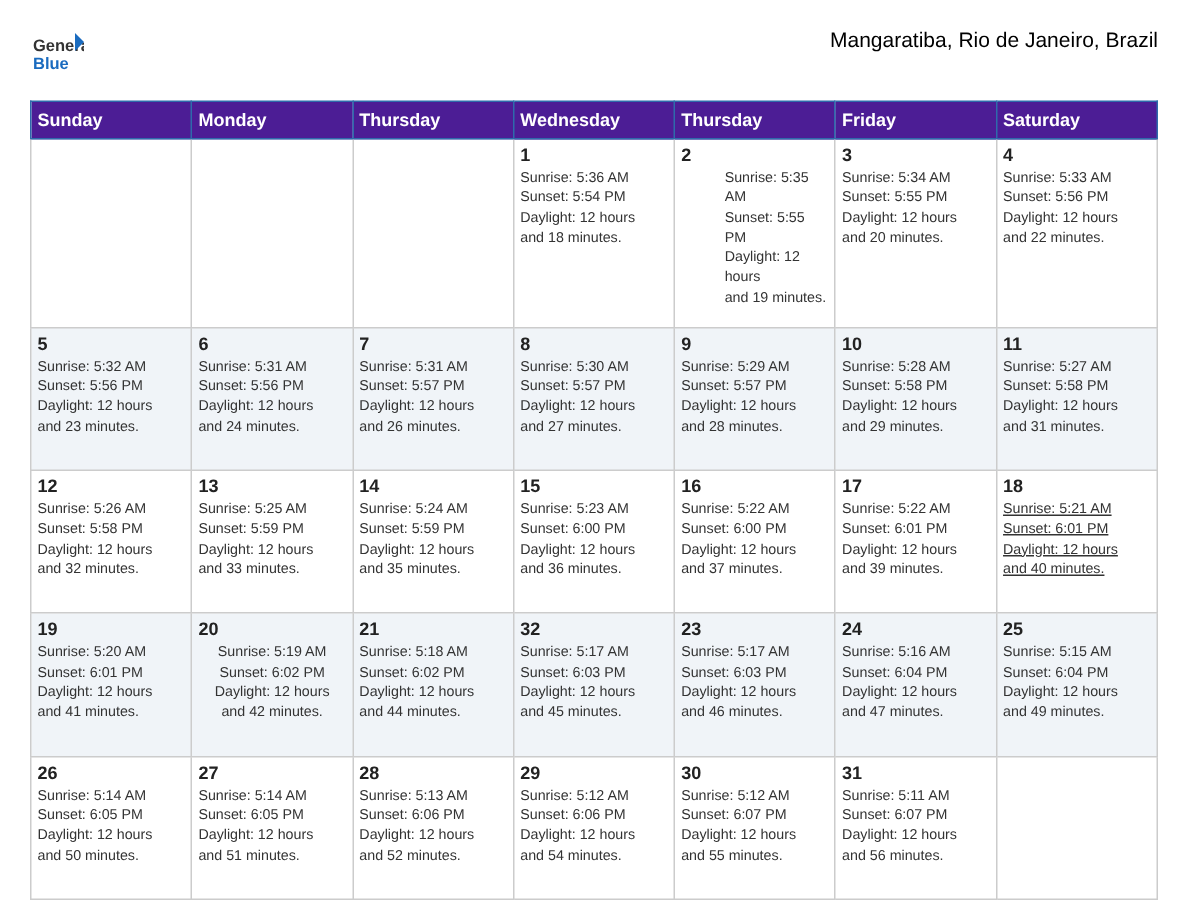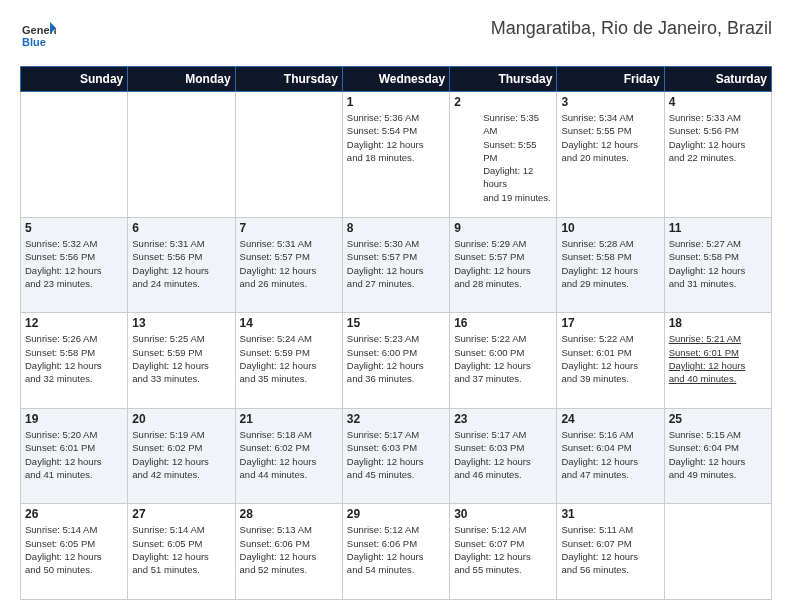--- a/index.html
+++ b/index.html
@@ -31,37 +31,37 @@
     .title-block {
       text-align: right;
     }
     .month-title {
       font-size: 32px;
       font-weight: bold;
       color: #222;
       line-height: 1.1;
     }
     .location {
-      font-size: 18px;
-      color: #404040;
+      font-size: 14px;
+      color: #000000;
     }
     .calendar {
       flex: 1;
       border: 1px solid #ccc;
       border-collapse: collapse;
       width: 100%;
       table-layout: fixed;
     }
     .calendar th {
-      background: #0f172a;
+      background: #4c1d95;
       color: #fff;
       font-size: 12px;
       font-weight: bold;
       padding: 5px 4px;
-      text-align: right;
+      text-align: left;
       border: 1px solid #2e6aab;
     }
     .calendar td {
       border: 1px solid #ccc;
       vertical-align: top;
       padding: 3px 4px;
       font-size: 10px;
       color: #333;
       height: 88px;
     }
@@ -254,21 +254,21 @@
         <tr class="row-shaded">
           <td>
             <div class="cell-num">19</div>
             <div class="cell-info" style="white-space: pre-line;">Sunrise: 5:20 AM
 Sunset: 6:01 PM
 Daylight: 12 hours
 and 41 minutes.</div>
           </td>
           <td>
             <div class="cell-num">20</div>
-            <div class="cell-info" style="white-space: pre-line;">Sunrise: 5:19 AM
+            <div class="cell-info" style="white-space: pre-line; text-align: center;">Sunrise: 5:19 AM
 Sunset: 6:02 PM
 Daylight: 12 hours
 and 42 minutes.</div>
           </td>
           <td>
             <div class="cell-num">21</div>
             <div class="cell-info" style="white-space: pre-line;">Sunrise: 5:18 AM
 Sunset: 6:02 PM
 Daylight: 12 hours
 and 44 minutes.</div>

